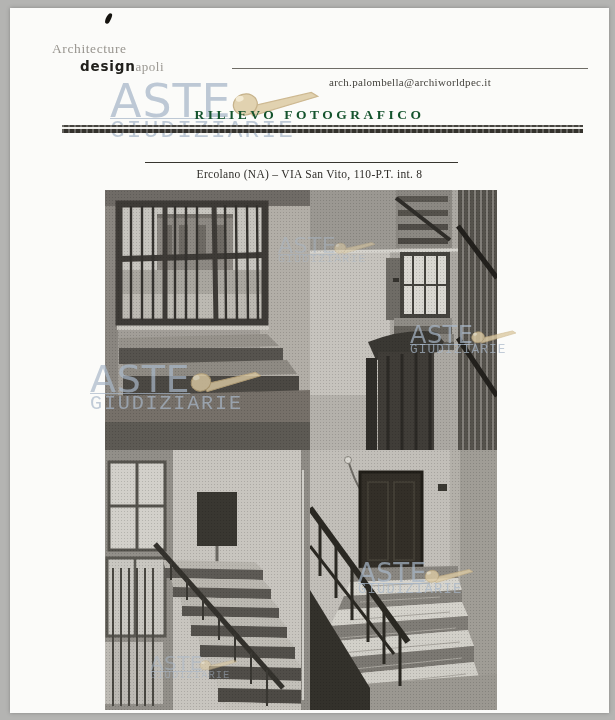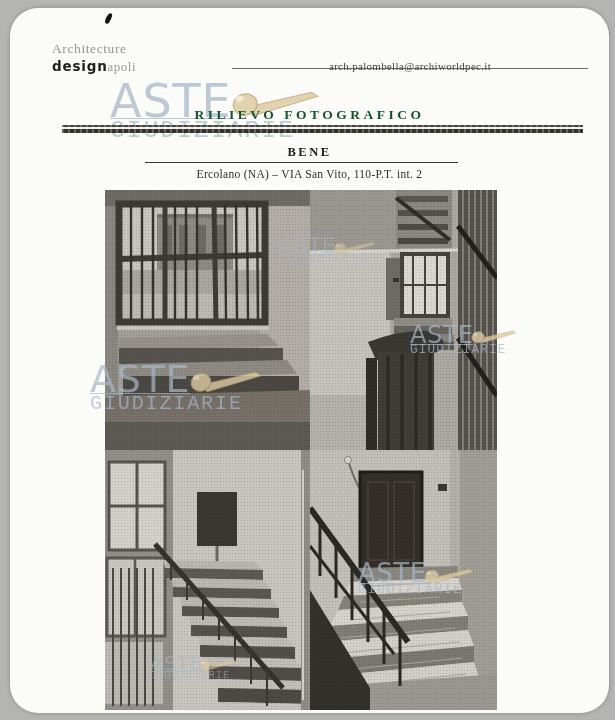--- a/index.html
+++ b/index.html
@@ -6,37 +6,36 @@
   body{
     width:615px;height:720px;overflow:hidden;position:relative;
     background:var(--page-bg,#b4b4b2);
     font-family:"Liberation Serif", serif;
     -webkit-font-smoothing:antialiased;
   }
   .page{
     position:absolute;left:10px;top:8px;width:599px;height:705px;
     background:var(--paper,#fbfbf9);
     box-shadow:0 0 4px rgba(0,0,0,.25);
-    border-radius:28px;
   }
   
   .ink-mark{
     position:absolute;left:96px;top:5px;width:5px;height:11px;
     background:#15130f;border-radius:60% 40% 50% 50%;
     transform:rotate(14deg) skewX(-8deg);
   }
   
   .logo{position:absolute;left:42px;top:32px;line-height:1.05;}
   .logo .l1{font-size:13.5px;color:#98958f;letter-spacing:.6px;}
-  .logo .l2{display:block;margin-top:1px;}
+  .logo .l2{display:block;margin-left:28px;margin-top:1px;}
   .logo .l2 b{font-family:"DejaVu Sans",sans-serif;font-size:13.5px;color:#21201c;letter-spacing:.8px;font-weight:bold;}
   .logo .l2 i{font-style:normal;font-size:13px;color:#9b9892;letter-spacing:.5px;}
   .arch-name{position:absolute;left:222px;top:44px;width:356px;text-align:center;font-size:11px;color:#3c3a36;letter-spacing:.4px;}
   .arch-rule{position:absolute;left:222px;top:60px;width:356px;border-top:1.6px solid #6e6c66;}
-  .arch-mail{position:absolute;left:222px;top:52px;width:356px;text-align:center;font-size:11px;color:#45433e;letter-spacing:.3px;}
+  .arch-mail{position:absolute;left:222px;top:68px;width:356px;text-align:center;font-size:11px;color:#45433e;letter-spacing:.3px;}
   
   .wm{position:absolute;color:var(--wm-text,#a9b8c9);pointer-events:none;line-height:.92;white-space:nowrap;}
   .wm .wm-top{position:relative;display:inline-block;text-decoration:underline;}
   .wm .wm-aste{font-family:"DejaVu Sans",sans-serif;font-size:var(--s,46px);letter-spacing:.02em;opacity:var(--o,.8);}
   .wm .wm-giud{display:block;font-family:Liberation Mono, monospace;font-size:calc(var(--s,46px)*.53);letter-spacing:.09em;margin-top:-2px;opacity:var(--o,.8);}
   .wm svg.gavel{position:absolute;left:calc(100% - .35em);top:.05em;width:calc(var(--s,46px)*2.1);height:calc(var(--s,46px)*.95);opacity:calc(var(--o,.8) + .1);}
   .gavel-handle{fill:var(--wm-gavel,#ddcba4);stroke:#c6ae80;stroke-width:1.5;}
   .gavel-head{fill:var(--wm-gavel,#ddcba4);stroke:#bda678;stroke-width:1.5;}
   .gavel-hi{fill:#f2e8cd;}
   
@@ -89,23 +88,22 @@
 
   <div class="wm" style="left:100px;top:72px;--s:46px;--o:.75">
     <span class="wm-top"><span class="wm-aste">ASTE</span><svg class="gavel">
           <use href="#gavel"></use>
         </svg></span>
     <span class="wm-giud">GIUDIZIARIE</span>
   </div>
 
   <div class="doc-title">RILIEVO FOTOGRAFICO</div>
   <div class="rule-thick"></div>
-  <div class="bene-label">BENE</div>
   <div class="bene-rule"></div>
-  <div class="address">Ercolano (NA) – VIA San Vito, 110-P.T. int. 2</div>
+  <div class="address">Ercolano (NA) – VIA San Vito, 110-P.T. int. 8</div>
 
   <div class="photo-grid">
 
     <div class="photo p-tl" role="img" aria-label="Stair landing with a large barred window gate overlooking a neighbouring building, dark steps in front">
       <svg viewBox="0 0 205 260" preserveAspectRatio="none">
         <rect width="205" height="260" fill="#a29e98"></rect>
         <rect x="155" width="50" height="260" fill="#b2aea7"></rect>
         <rect width="13" height="260" fill="#8a8680"></rect>
         <rect width="205" height="16" fill="#6f6b66"></rect>
         <rect x="16" y="16" width="142" height="116" fill="#c7c5bf"></rect>

